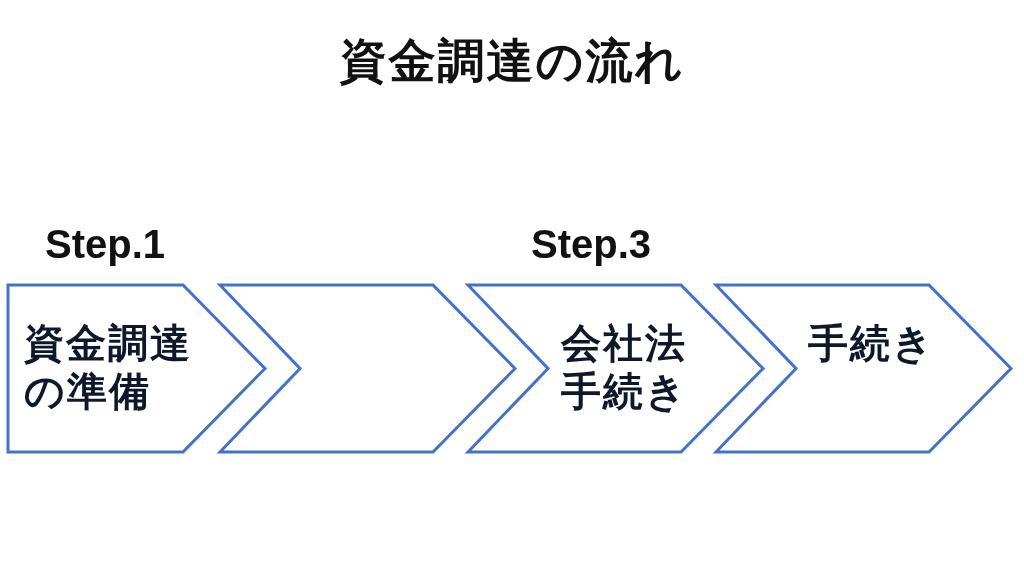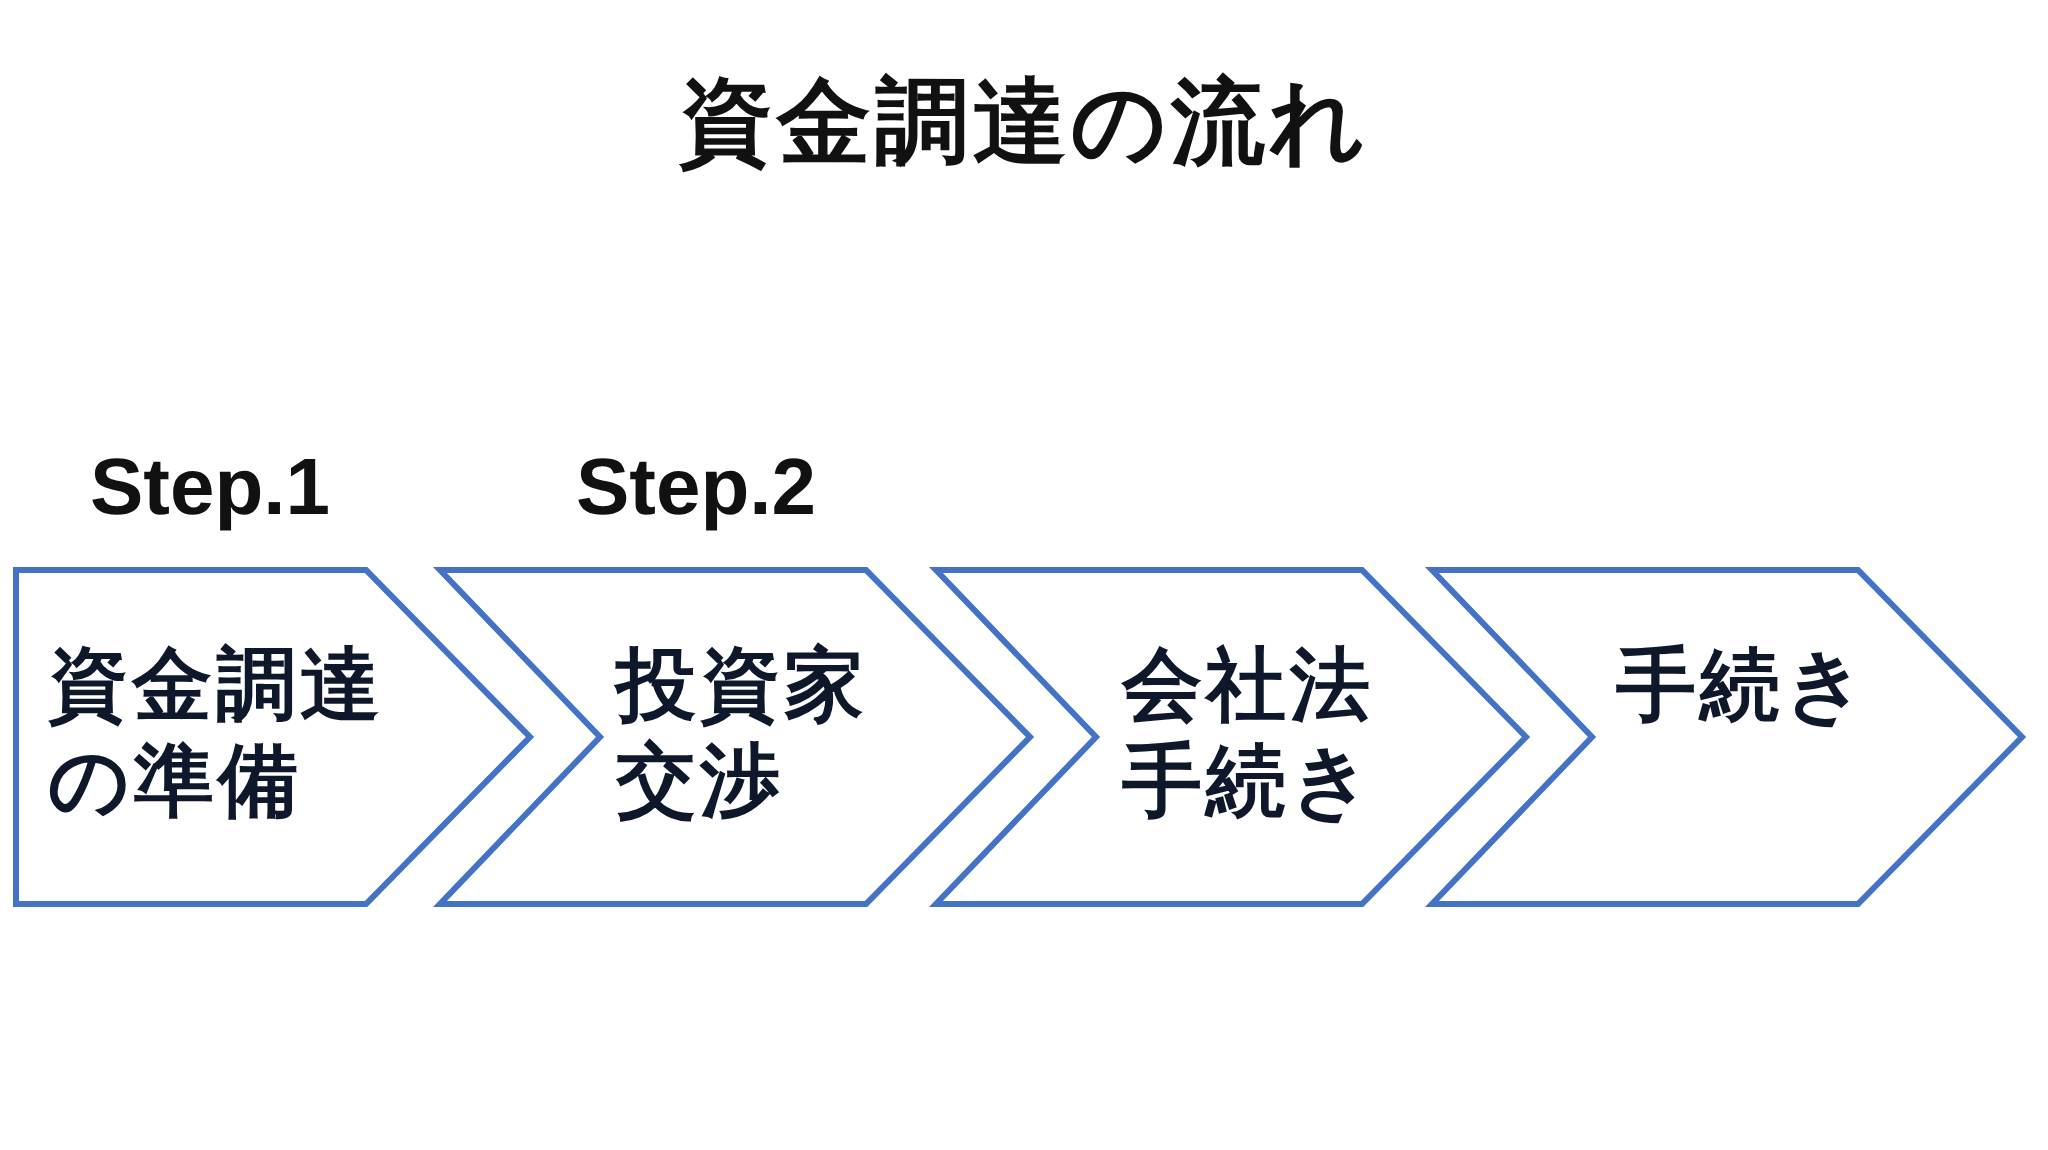--- a/index.html
+++ b/index.html
@@ -76,29 +76,25 @@
   <div class="title">資金調達の流れ</div>
 
   <svg class="chevron-svg" viewBox="0 0 1024 575" xmlns="http://www.w3.org/2000/svg" aria-hidden="true">
     <polygon points="8,285 183,285 265,368.5 183,452 8,452" stroke="#4472C4" fill="#FFFFFF"></polygon>
     <polygon points="220,285 433,285 515,368.5 433,452 220,452 300,368.5" stroke="#4472C4" fill="#FFFFFF"></polygon>
     <polygon points="468,285 681,285 763,368.5 681,452 468,452 548,368.5" stroke="#4472C4" fill="#FFFFFF"></polygon>
     <polygon points="716,285 929,285 1011,368.5 929,452 716,452 796,368.5" stroke="#4472C4" fill="#FFFFFF"></polygon>
   </svg>
 
   <div class="step-label s1">Step.1</div>
-  <div class="step-label s2">Step.2</div>
+  <div class="step-label s3">Step.3</div>
 
   <div class="step-body s1">
     <div>資金調達</div>
     <div>の準備</div>
-  </div>
-  <div class="step-body s2">
-    <div>投資家</div>
-    <div>交渉</div>
   </div>
   <div class="step-body s3">
     <div>会社法</div>
     <div>手続き</div>
   </div>
   <div class="step-body s4">
     <div>手続き</div>
   </div>
 
 </div>

